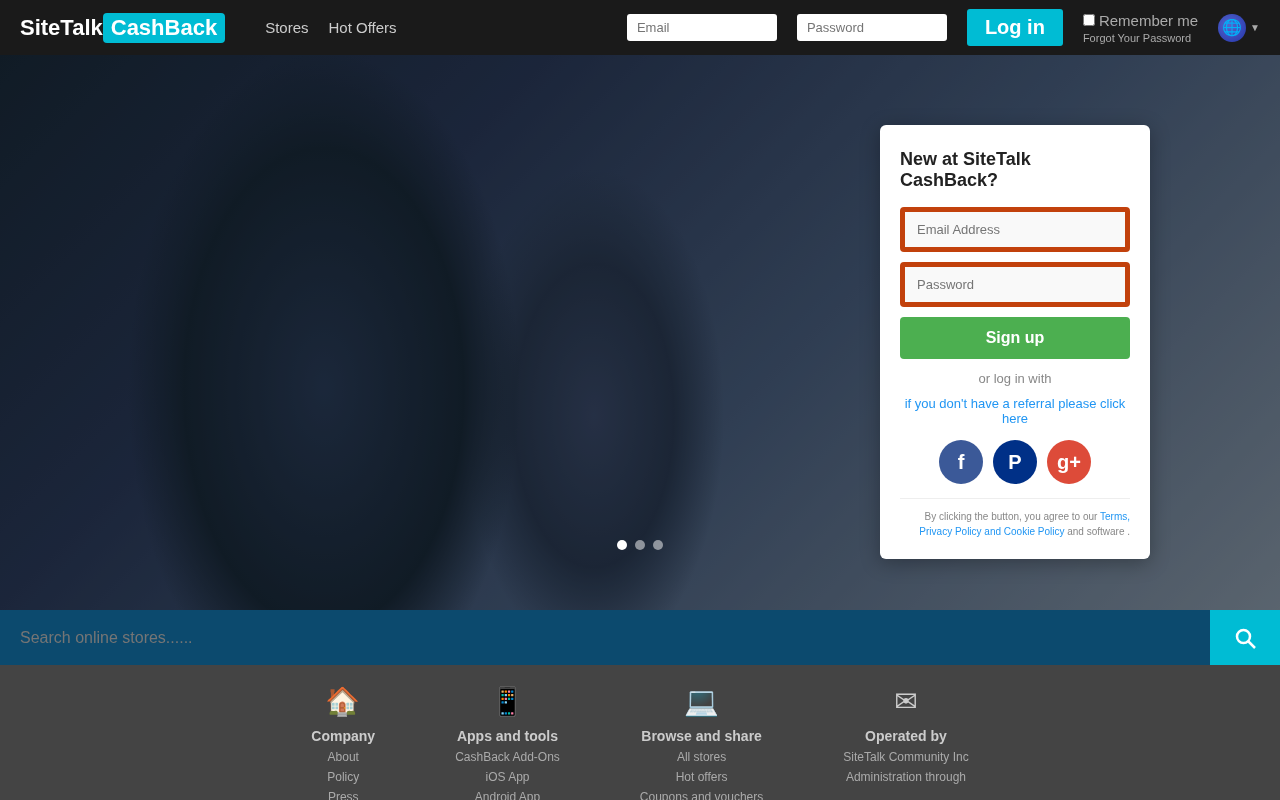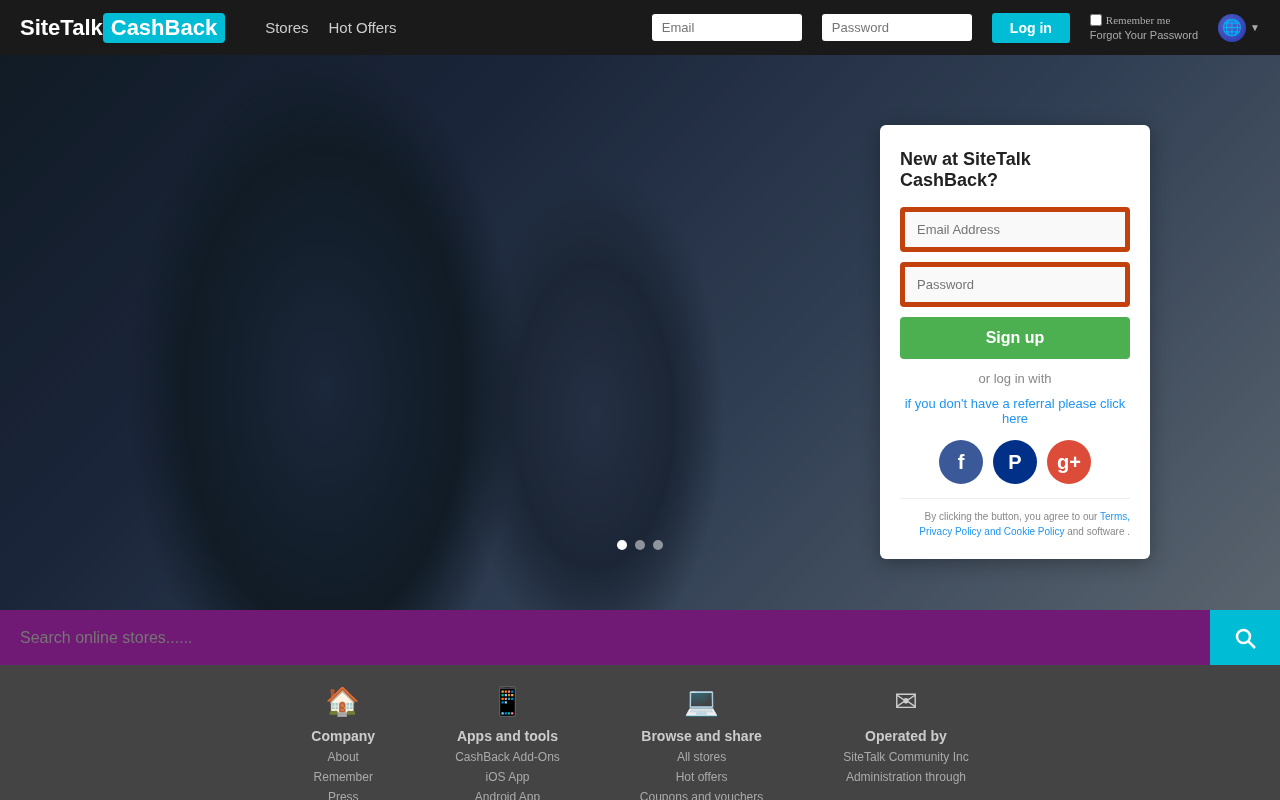--- a/index.html
+++ b/index.html
@@ -55,36 +55,36 @@
       color: #999;
       width: 150px;
       outline: none;
     }
     .login-btn {
       background: #00bcd4;
       color: white;
       border: none;
       border-radius: 3px;
       padding: 7px 18px;
-      font-size: 14px;
+      font-size: 20px;
       font-weight: bold;
       cursor: pointer;
     }
     .remember-me-area {
       display: flex;
       flex-direction: column;
       gap: 3px;
     }
     .remember-me-row {
       display: flex;
       align-items: center;
       gap: 4px;
     }
     .remember-me-row input[type="checkbox"] { width: 12px; height: 12px; }
-    .remember-label { color: #aaa; font-size: 11px; font-family: Liberation Serif, serif; }
+    .remember-label { color: #aaa; font-size: 15px; }
     .forgot-link { color: #aaa; font-size: 11px; cursor: pointer; }
     .lang-selector {
       display: flex;
       align-items: center;
       gap: 4px;
       cursor: pointer;
     }
     .lang-flag {
       width: 28px;
       height: 28px;
@@ -237,21 +237,21 @@
       color: #888;
       text-align: right;
       line-height: 1.5;
     }
     .terms-text a { color: #2196f3; text-decoration: none; }
     .divider { border: none; border-top: 1px solid #eee; margin: 12px 0 10px; }
 
     
     .search-bar {
       height: 55px;
-      background: #701a75;
+      background: #0c4a6e;
       display: flex;
       align-items: center;
     }
     .search-input {
       flex: 1;
       height: 100%;
       border: none;
       background: transparent;
       padding: 0 20px;
       font-size: 16px;
@@ -386,21 +386,21 @@
     </svg>
   </button>
 </div>
 
 <div class="footer">
   <div class="footer-cols">
     <div class="footer-col">
       <div class="footer-icon">🏠</div>
       <div class="footer-col-title">Company</div>
       <a class="footer-link">About</a>
-      <a class="footer-link">Remember</a>
+      <a class="footer-link">Policy</a>
       <a class="footer-link">Press</a>
 
     </div>
     <div class="footer-col">
       <div class="footer-icon">📱</div>
       <div class="footer-col-title">Apps and tools</div>
       <a class="footer-link">CashBack Add-Ons</a>
       <a class="footer-link">iOS App</a>
       <a class="footer-link">Android App</a>
     </div>

